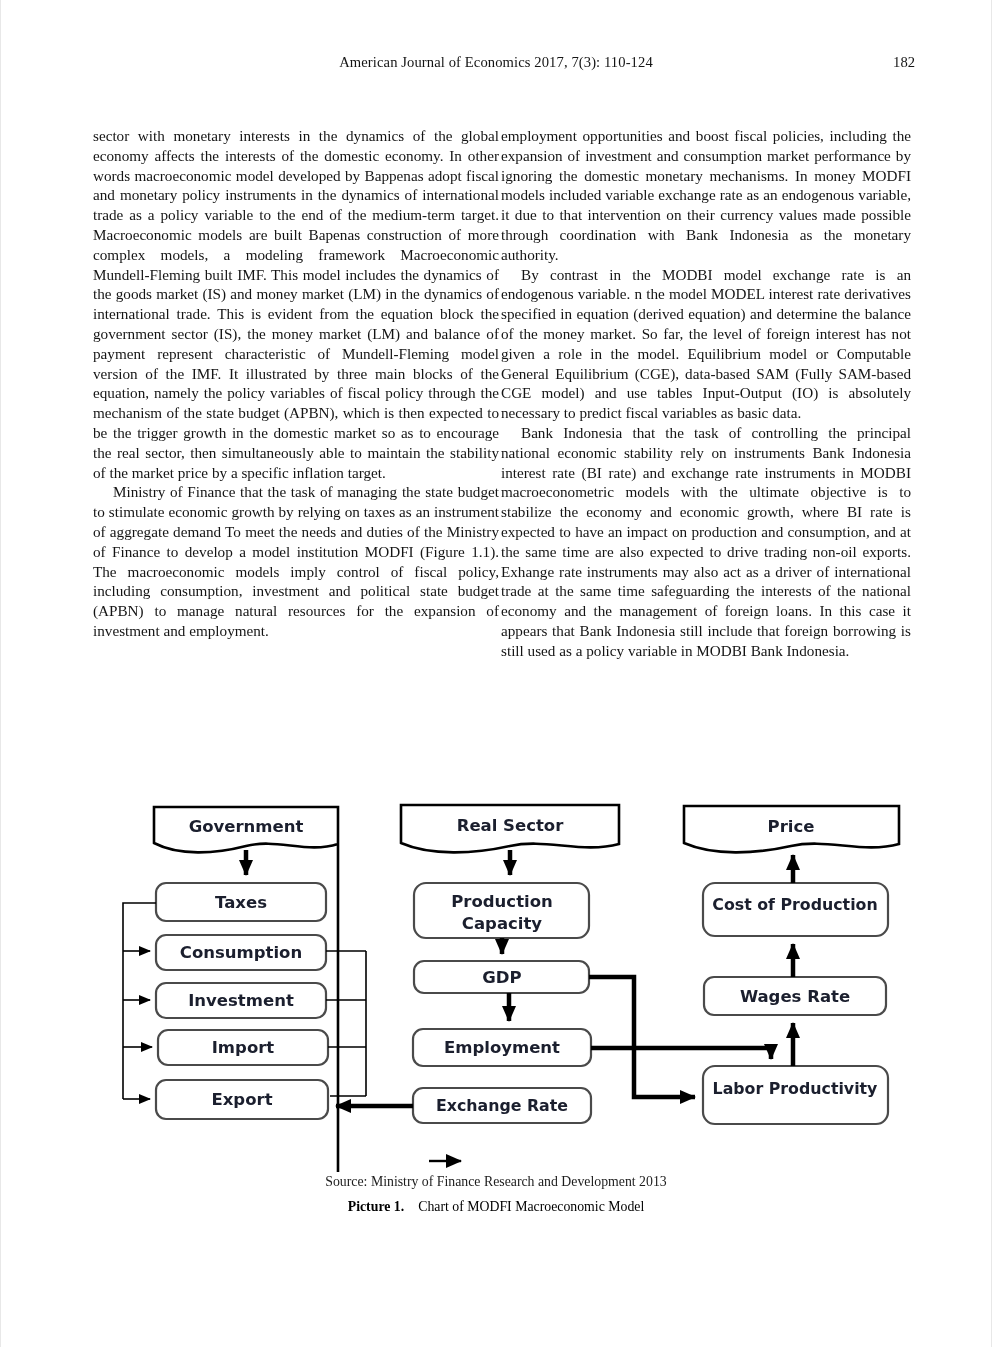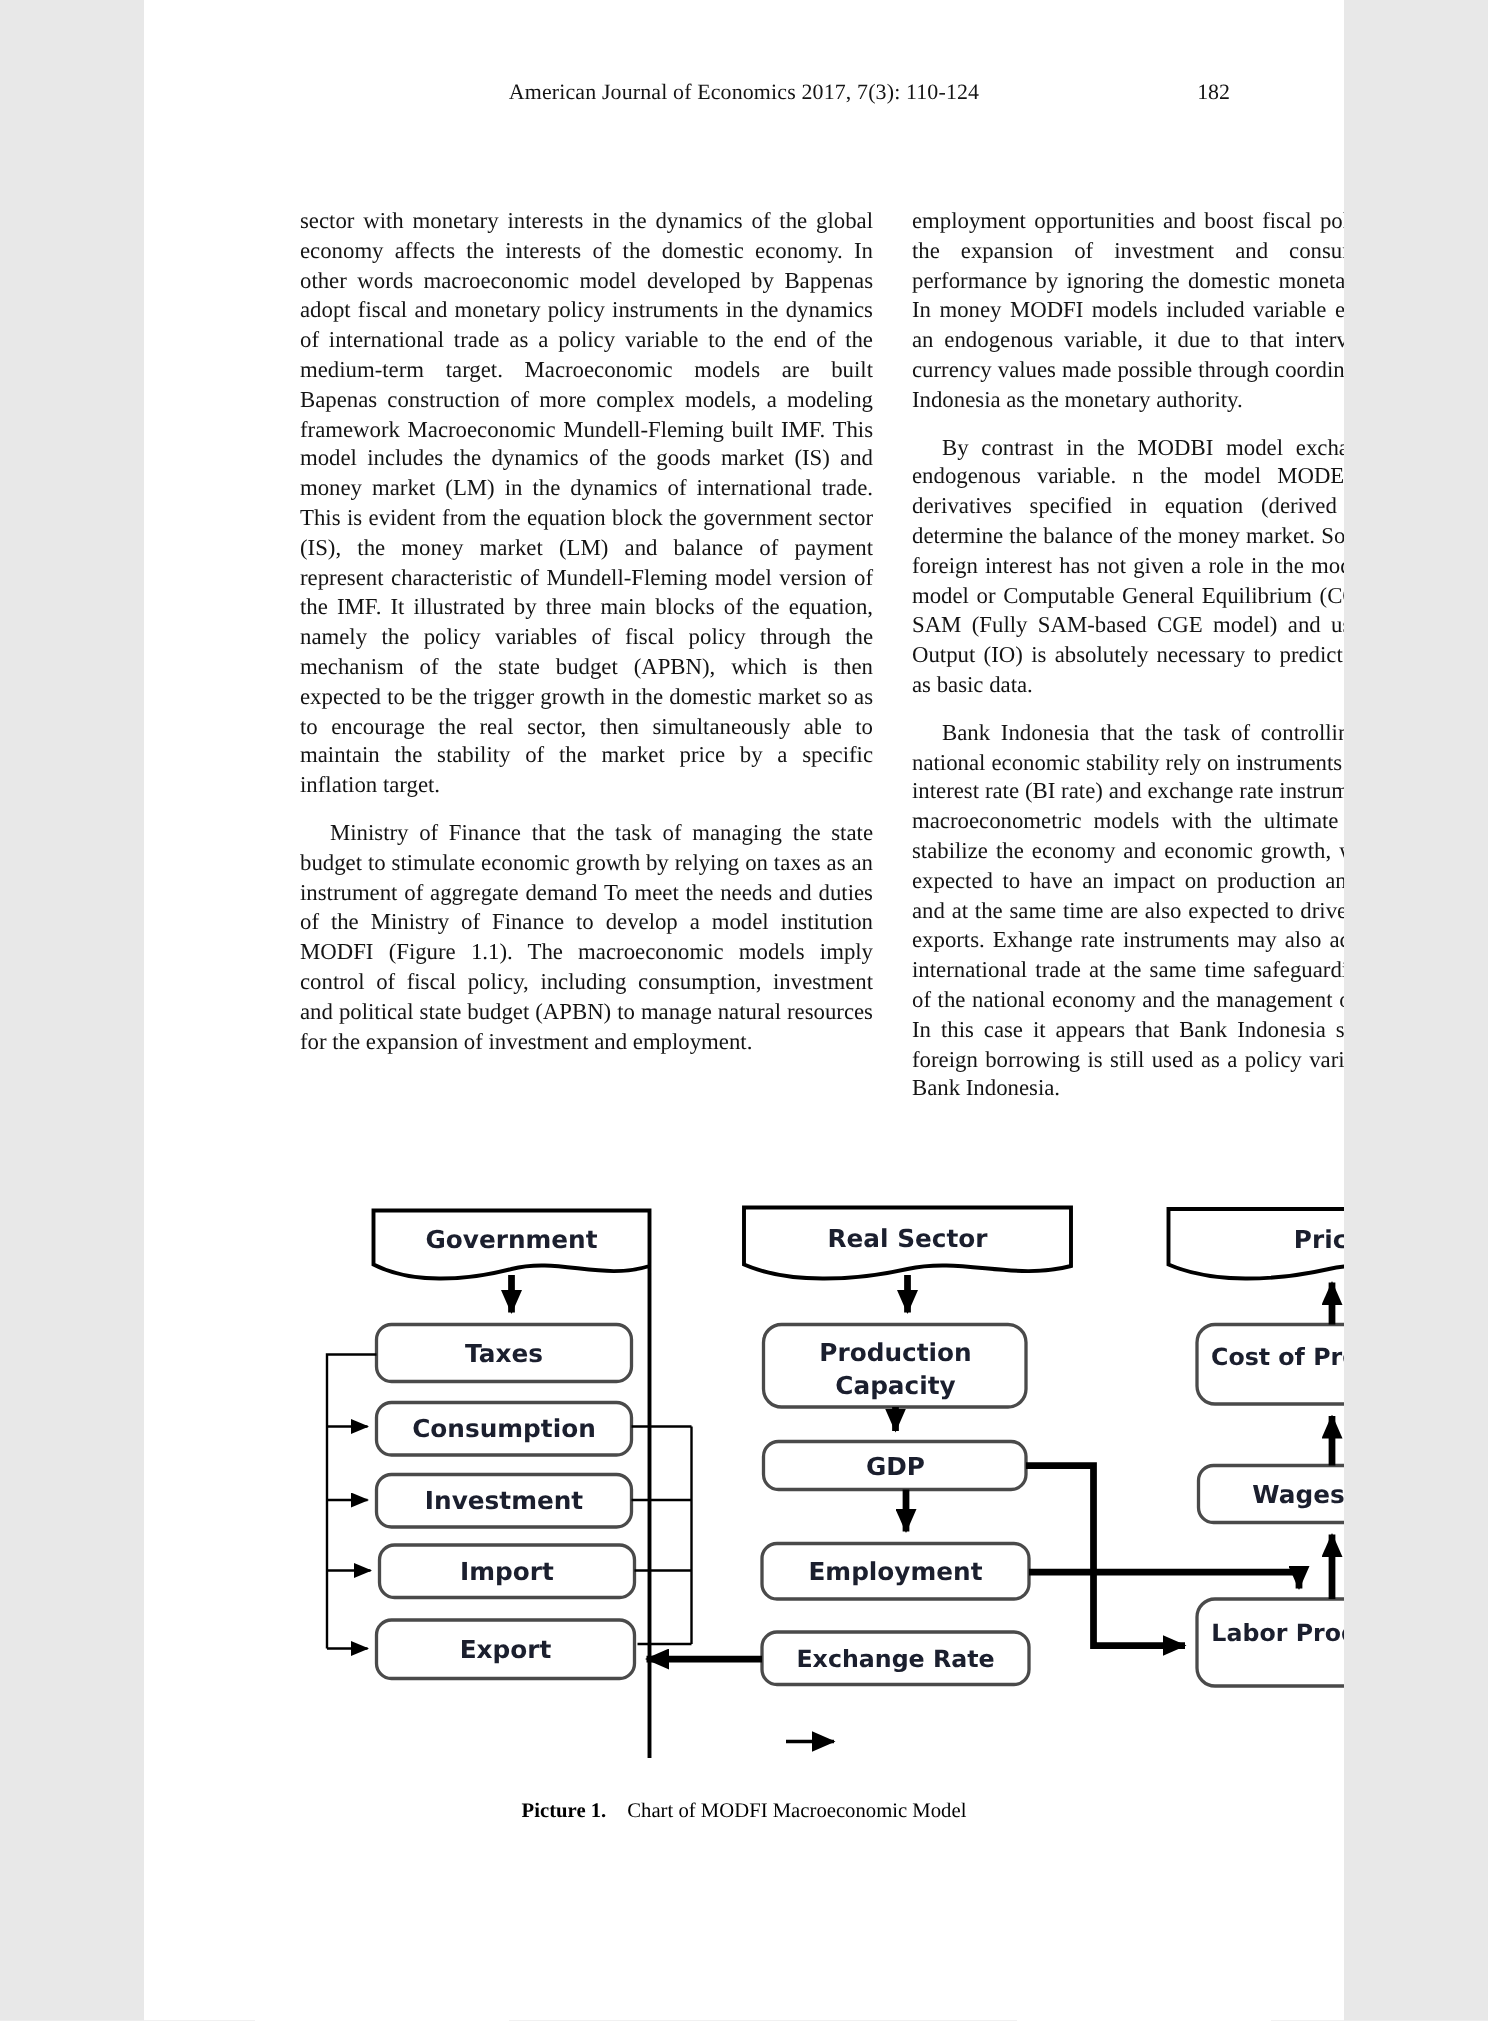--- a/index.html
+++ b/index.html
@@ -1,18 +1,18 @@
 <!DOCTYPE html>
 <html><head>
 <meta charset="utf-8">
 <style>
   html,body{margin:0;padding:0;background:#e8e8e8;}
   .page{
     position:relative;
-    width:800px;height:1347px;
+    width:990px;height:1347px;
     margin:0 auto;
     background:#ffffff;
     font-family:"Liberation Serif", serif;
     color:#141414;
     overflow:hidden;
   }
   .journal-ref{
     position:absolute;top:54px;left:0;right:0;
     text-align:center;font-size:14.6px;letter-spacing:.1px;
   }
@@ -20,21 +20,21 @@
     position:absolute;top:54px;right:76px;
     font-size:14.6px;
   }
   .col{
     position:absolute;top:126px;
     font-size:15.2px;line-height:19.8px;
     text-align:justify;
   }
   .col-left{left:92px;width:406px;}
   .col-right{left:500px;width:410px;}
-  .col p{margin:12px;padding:0;}
+  .col p{margin:0;padding:0;}
   .col p.indent{text-indent:20px;}
   .col p.force-justify{text-align-last:justify;}
   .figure-svg{position:absolute;left:0;top:780px;}
   .fig-source{
     position:absolute;top:1174px;left:0;right:0;
     text-align:center;font-size:13.8px;color:#1c1c1c;
   }
   .fig-caption{
     position:absolute;top:1199px;left:0;right:0;
     text-align:center;font-size:13.8px;color:#000000;
@@ -165,17 +165,18 @@
     <path class="thin" d="M122,171 H149" marker-end="url(#aht)"></path>
     <path class="thin" d="M122,220 H149" marker-end="url(#aht)"></path>
     <path class="thin" d="M122,267 H151" marker-end="url(#aht)"></path>
     <path class="thin" d="M122,319 H149" marker-end="url(#aht)"></path>
 
     <path class="thin" d="M325,171 H365 M325,220 H365 M327,267 H365 M365,171 V316 M365,316 H329"></path>
 
     <path class="legend" d="M428,381 H460" marker-end="url(#ah)"></path>
   </svg>
 
+  <div class="fig-source">Source: Ministry of Finance Research and Development 2013</div>
   <div class="fig-caption">
     <span class="cap-label">Picture 1.</span><span>Chart of MODFI Macroeconomic Model</span>
   </div>
 
 </div>
 
 </body></html>

